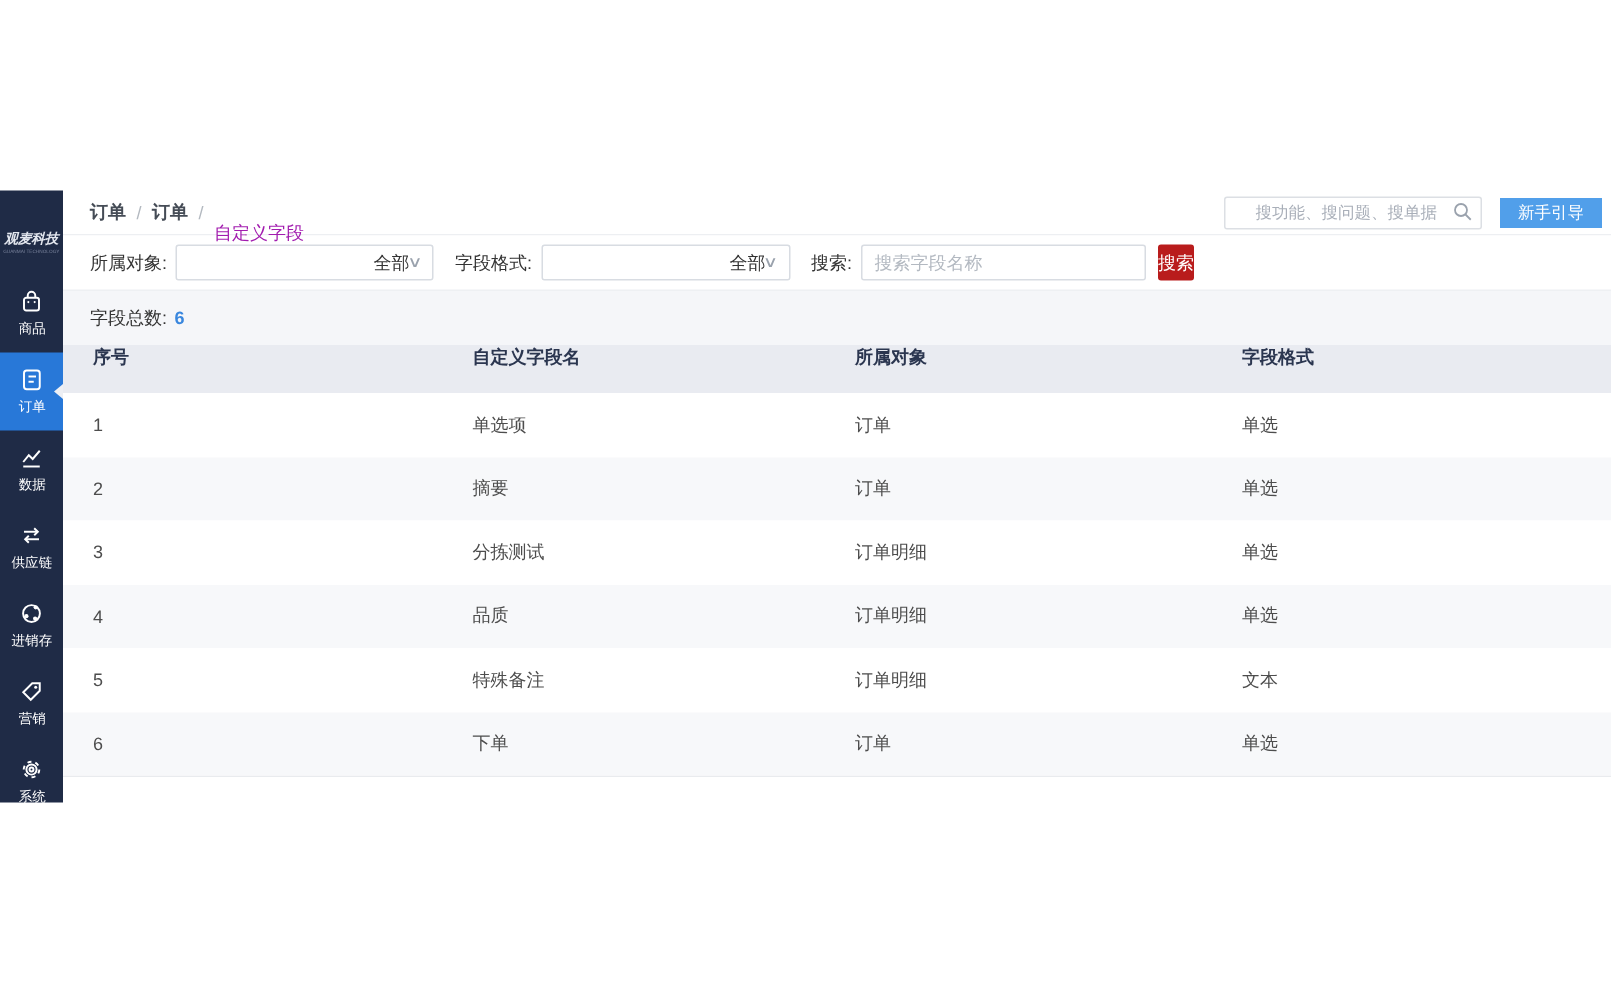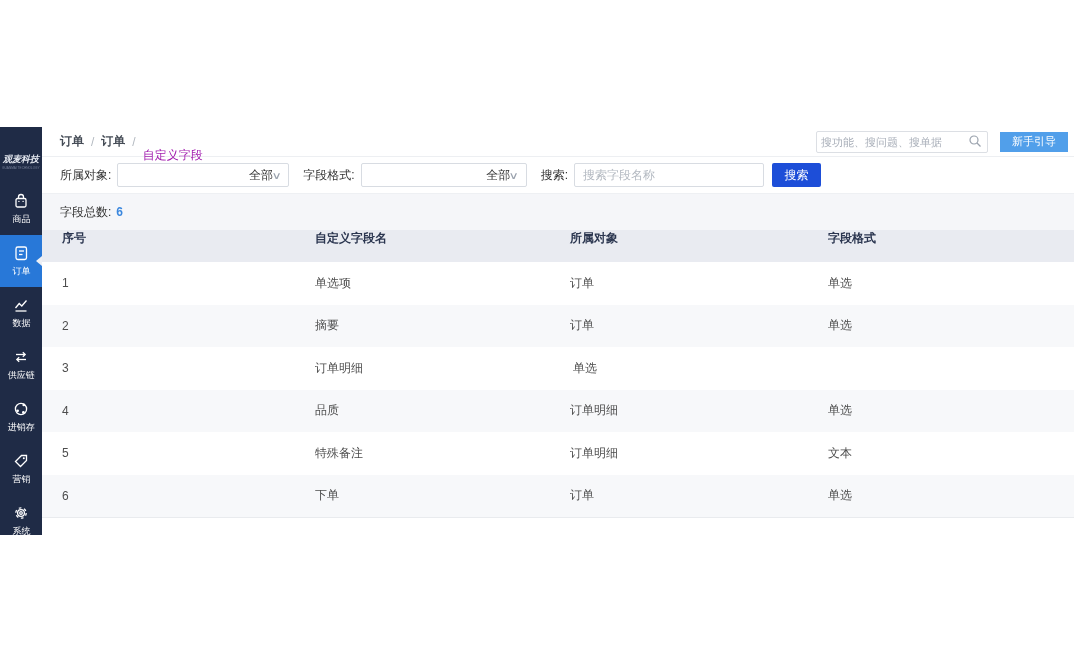--- a/index.html
+++ b/index.html
@@ -29,43 +29,43 @@
 
   .topbar { height:30px; display:flex; align-items:center; justify-content:space-between;
     padding:0 6px 0 18px; border-bottom:1px solid #edeff2; background:#fff; }
   .breadcrumb { display:flex; align-items:center; font-size:12px; }
   .crumb { color:#454c56; font-weight:bold; }
   .crumb-sep { color:#b3b9c0; margin:0 7px; font-weight:normal; }
   .crumb-current { color:#a21caf;margin-top:28px; }
   .topbar-right { display:flex; align-items:center; }
   .global-search { position:relative; width:172px; height:22px; margin-right:12px; }
   .global-search input { width:100%; height:100%; border:1px solid #dcdfe4; border-radius:2px;
-    font-size:11px; padding:0 24px 0 4px; color:#333; outline:none;
+    font-size:11px; padding:0 24px 0 20px; color:#333; outline:none;
     font-family:inherit; }
   .global-search input::placeholder { color:#a9afb9; }
   .global-search .mag { position:absolute; right:6px; top:3px; }
   .guide-btn { height:20px; padding:4px 12px; background:#519fea; color:#fff; font-size:11px;
     border:none; border-radius:0; display:flex; align-items:center; cursor:pointer;
     font-family:inherit; white-space:nowrap; }
 
   .filterbar { height:37px; display:flex; align-items:center; padding-left:18px;
     font-size:12px; color:#333; border-bottom:1px solid #eef0f3; background:#fff; }
   .f-label { margin-right:6px; white-space:nowrap; }
   .select-box { height:24px; border:1px solid #d8dce2; border-radius:2px; background:#fff;
     display:flex; align-items:center; justify-content:flex-end; padding:0 8px 0 10px;
     margin-right:14px; cursor:pointer; color:#333; }
   .select-box.w1 { width:172px; }
   .select-box.w2 { width:166px; }
   .chev { color:#9aa2ad; font-size:10px; transform:scaleX(1.4); }
   .field-search-input { width:190px; height:24px; border:1px solid #d8dce2; border-radius:2px;
     font-size:12px; padding:0 8px; color:#b91c1c; outline:none; margin-right:8px;
     font-family:inherit; }
   .field-search-input::placeholder { color:#b3b9c1; }
-  .search-btn { width:49px; height:24px; background:#1d4ed8; color:#fff; border:none;
-    border-radius:2px; font-size:12px; cursor:pointer; font-family:inherit; padding:0; }
+  .search-btn { width:24px; height:24px; background:#b91c1c; color:#fff; border:none;
+    border-radius:2px; font-size:12px; cursor:pointer; font-family:inherit; padding:0;text-align:right; }
 
   .summaryband { height:36px; background:#f5f6f9; display:flex; align-items:center;
     padding-left:18px; font-size:12px; color:#333; }
   .summary-value { color:#3a87de; font-weight:bold; margin-left:5px; }
 
   .tbl-header { height:32px; background:#e9ebf1; display:flex; align-items:flex-start;
     font-size:12px; font-weight:bold; color:#2b3650; }
   .tbl-row { height:42.5px; display:flex; align-items:center; font-size:12px; color:#4d4d4d;
     background:#fff; }
   .tbl-row.alt { background:#f7f8fa; }
@@ -220,20 +220,21 @@
             <span class="c3">单选</span>
           </div>
           <div class="tbl-row alt">
             <span class="c0">2</span>
             <span class="c1">摘要</span>
             <span class="c2">订单</span>
             <span class="c3">单选</span>
           </div>
           <div class="tbl-row">
             <span class="c0">3</span>
+            <span class="c1">分拣测试</span>
             <span class="c2">订单明细</span>
             <span class="c3">单选</span>
           </div>
           <div class="tbl-row alt">
             <span class="c0">4</span>
             <span class="c1">品质</span>
             <span class="c2">订单明细</span>
             <span class="c3">单选</span>
           </div>
           <div class="tbl-row">

